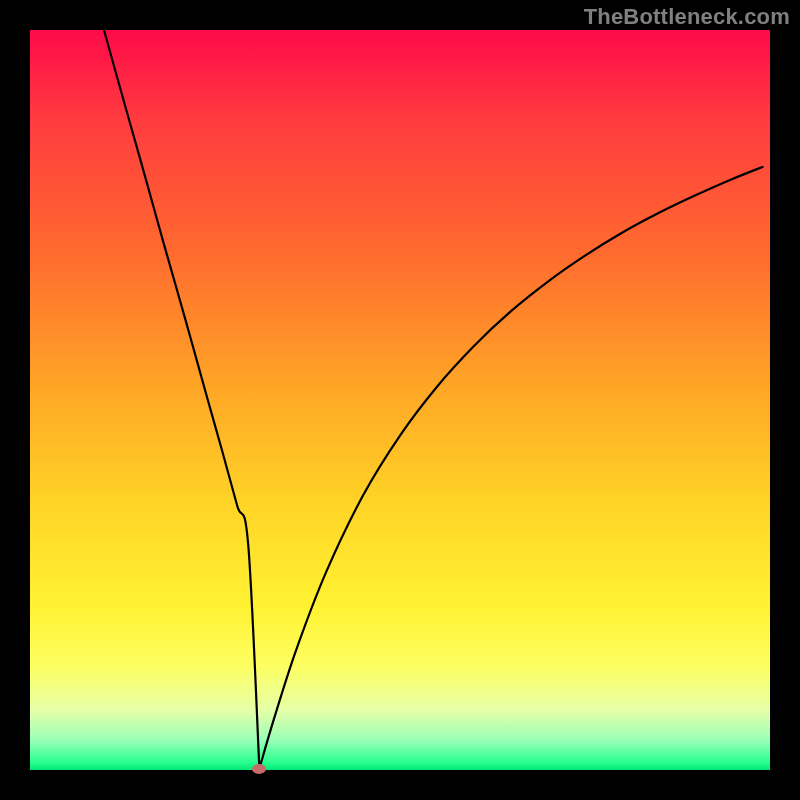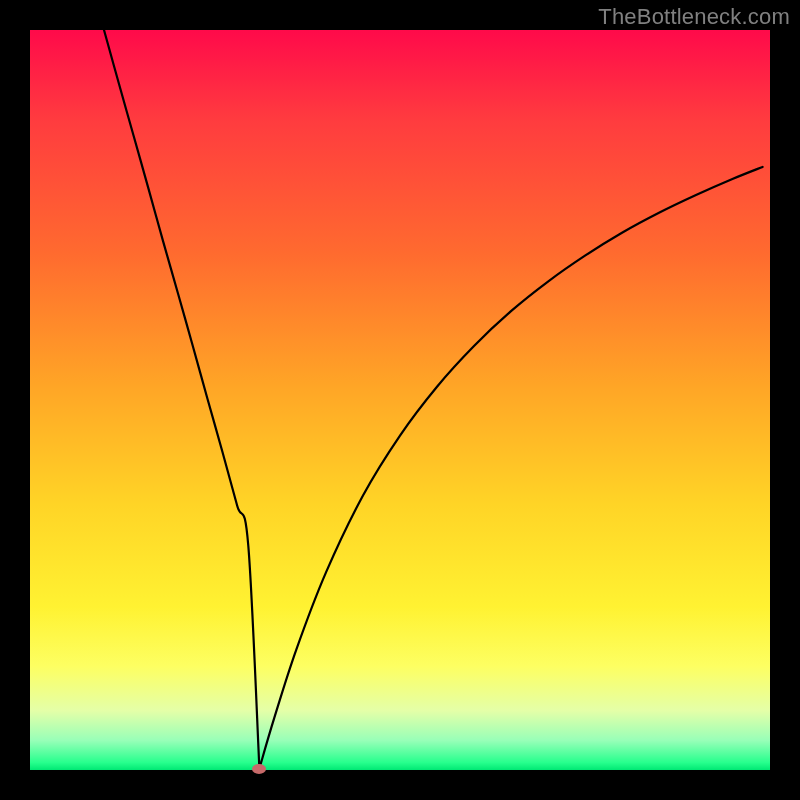--- a/index.html
+++ b/index.html
@@ -18,21 +18,21 @@
     width: 800px;
     height: 800px;
     background: #000;
   }
   .watermark {
     position: absolute;
     top: 4px;
     right: 10px;
     color: #808080;
     font-size: 22px;
-    font-weight: 400;
+    font-weight: 700;
     letter-spacing: 0.2px;
     z-index: 5;
   }
   .plot-area {
     position: absolute;
     left: 30px;
     top: 30px;
     width: 740px;
     height: 740px;
     background: linear-gradient(to bottom,

